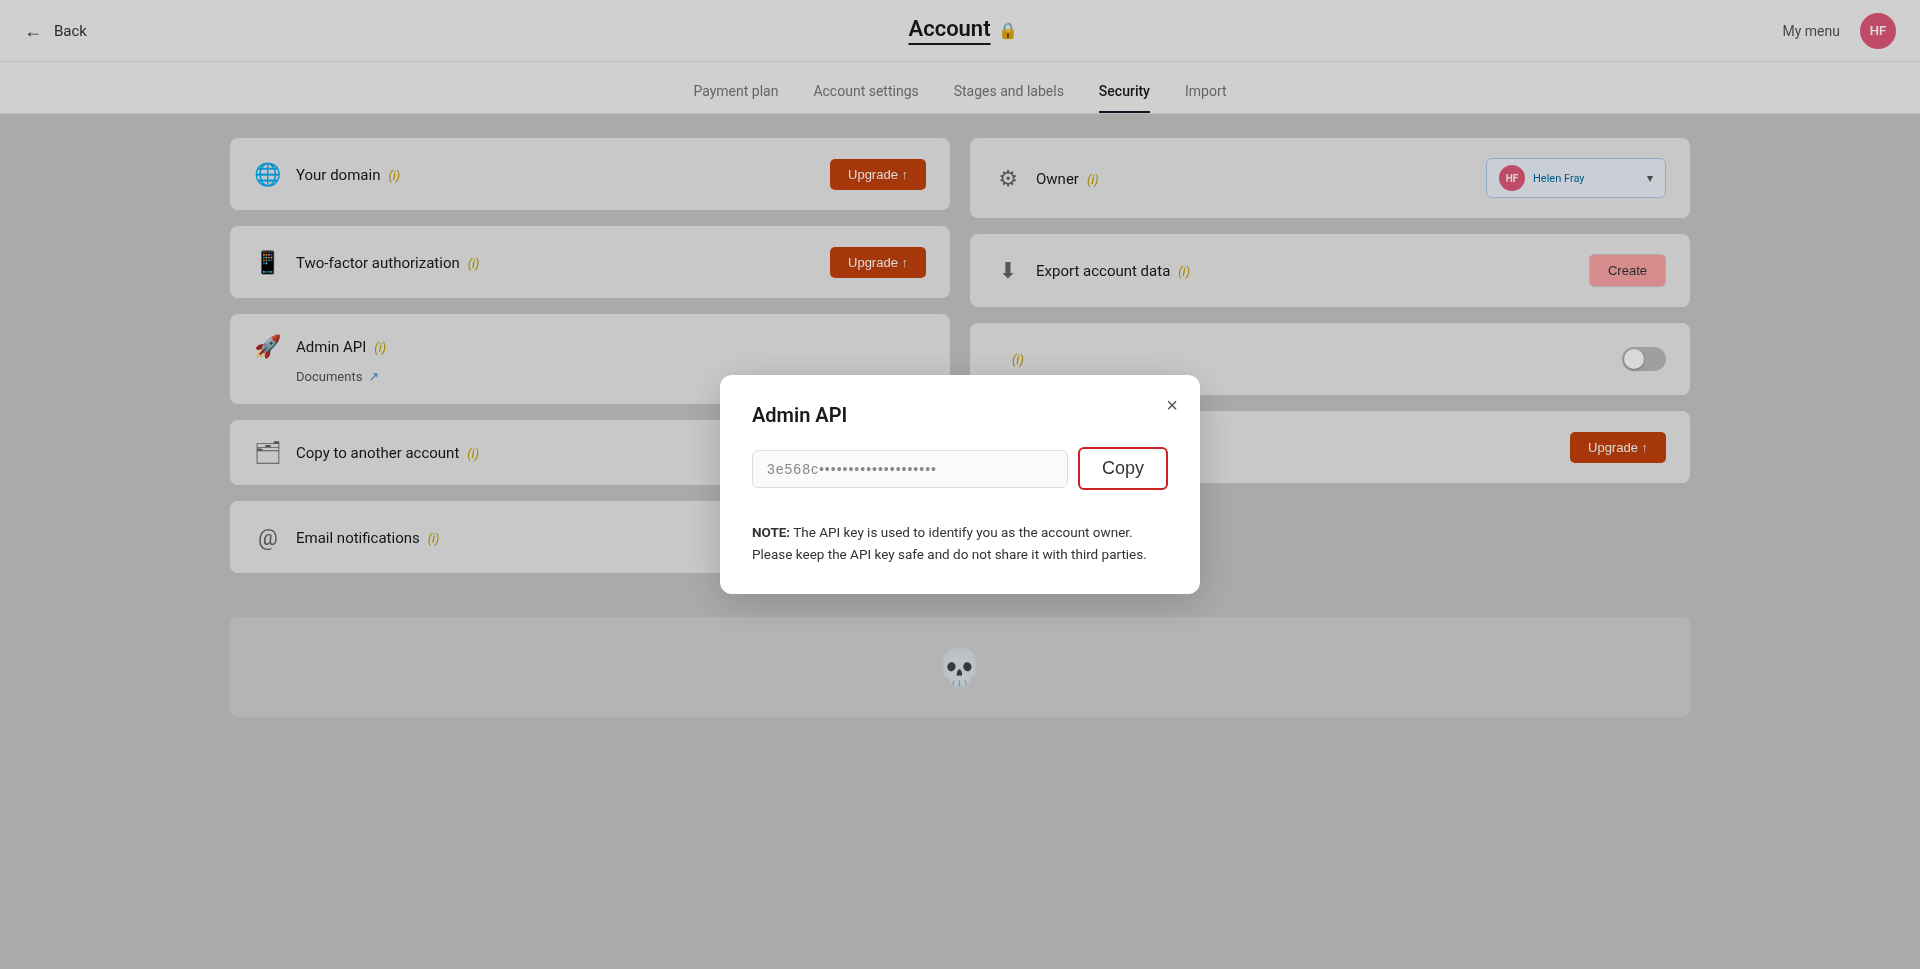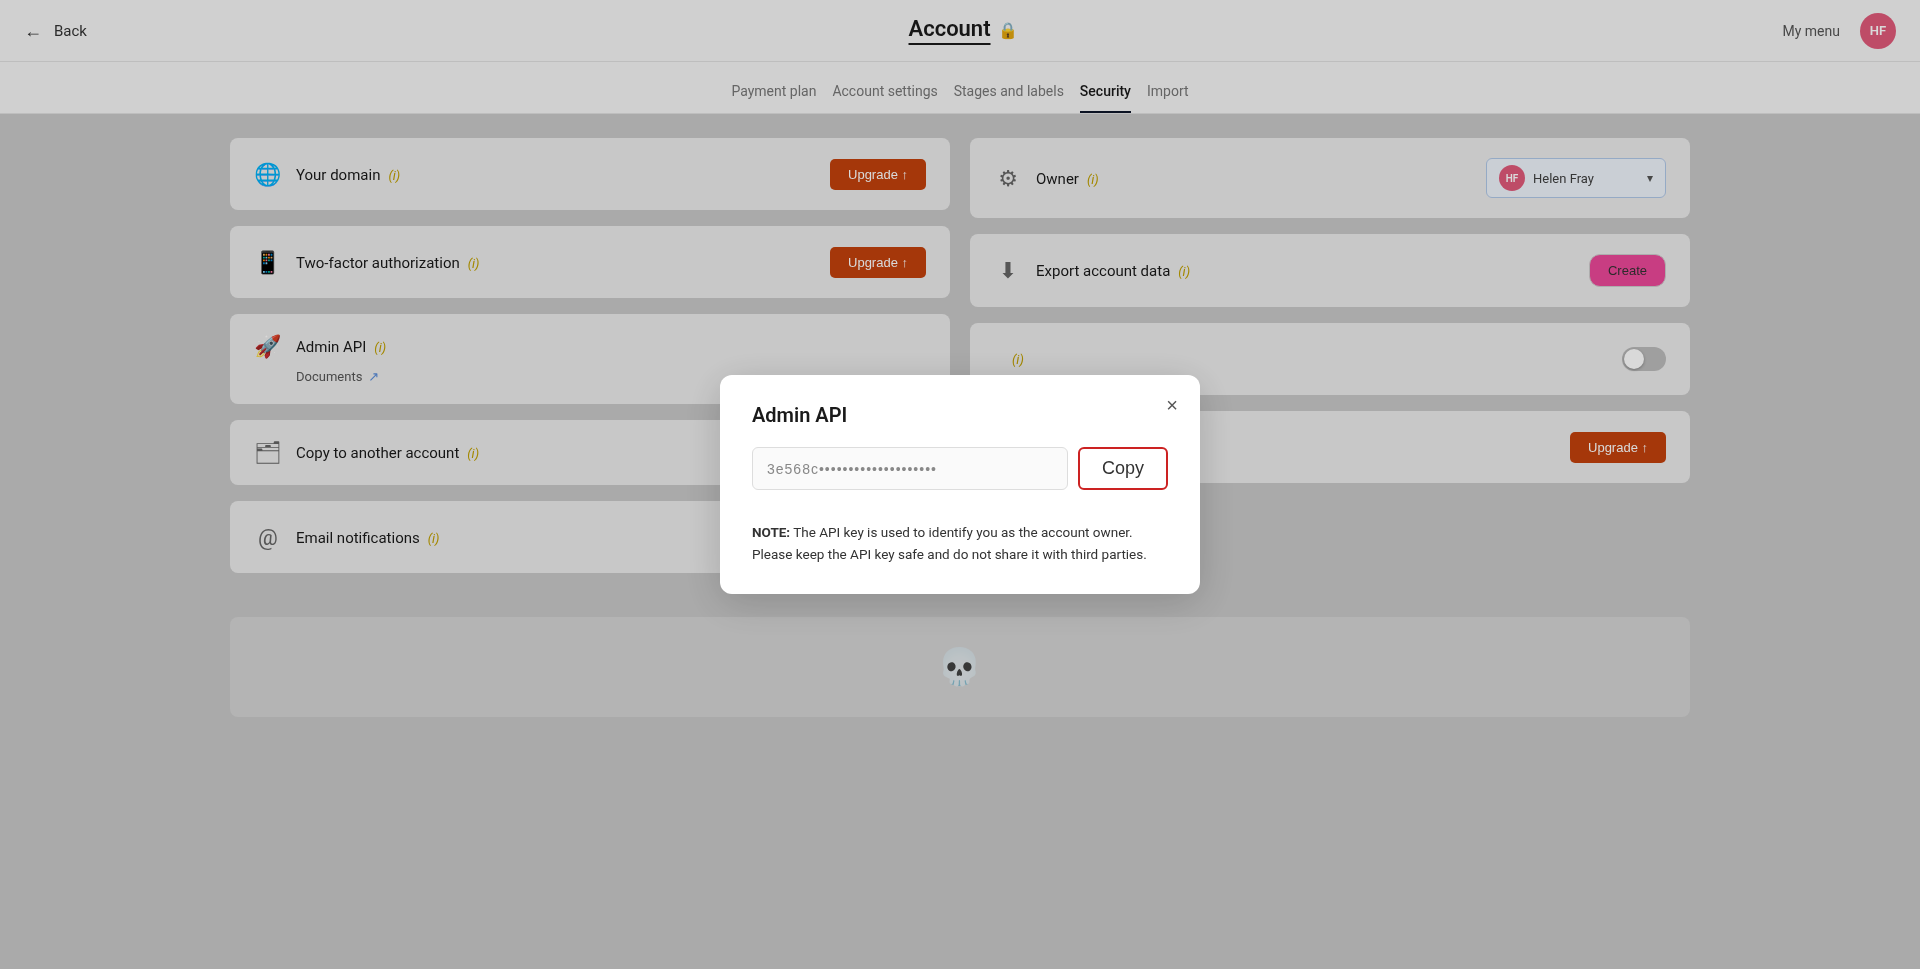--- a/index.html
+++ b/index.html
@@ -75,21 +75,21 @@
       cursor: pointer;
     }
 
     
     .nav-tabs {
       background: #f5f5f5;
       height: 52px;
       display: flex;
       align-items: flex-end;
       justify-content: center;
-      gap: 16px;
+      gap: 35px;
       border-bottom: 1px solid #e0e0e0;
       padding-bottom: 0;
     }
     .nav-tab {
       font-size: 14px;
       color: #777;
       cursor: pointer;
       padding-bottom: 12px;
       border-bottom: 2px solid transparent;
       white-space: nowrap;
@@ -157,24 +157,24 @@
       border-radius: 5px;
       padding: 8px 18px;
       font-size: 13px;
       cursor: pointer;
       font-weight: 500;
       white-space: nowrap;
     }
 
     
     .btn-create {
-      background: #ec4899;
+      background: #fca5a5;
       color: #333;
       border: 1px solid #ccc;
-      border-radius: 11px;
+      border-radius: 5px;
       padding: 8px 18px;
       font-size: 13px;
       cursor: pointer;
     }
 
     
     .toggle {
       width: 44px;
       height: 24px;
       border-radius: 12px;
@@ -214,22 +214,22 @@
       border-radius: 50%;
       background: #e05a7a;
       color: white;
       display: flex;
       align-items: center;
       justify-content: center;
       font-size: 10px;
       font-weight: 600;
     }
     .owner-name {
-      font-size: 13px;
-      color: #404040;
+      font-size: 11px;
+      color: #0369a1;
       flex: 1;
     }
     .chevron-down { font-size: 12px; color: #555; }
 
     
     .card-admin-api {
       background: #ececec;
       border-radius: 8px;
       padding: 20px 24px;
       min-height: 80px;
@@ -313,20 +313,21 @@
       right: 22px;
       background: none;
       border: none;
       font-size: 20px;
       color: #555;
       cursor: pointer;
       line-height: 1;
     }
     .modal-api-row {
       display: flex;
+      align-items: center;
       gap: 10px;
       margin-bottom: 32px;
       border-radius: 12px;
     }
     .api-key-input {
       flex: 1;
       border: 1px solid #ddd;
       border-radius: 6px;
       padding: 10px 14px;
       font-size: 14px;

